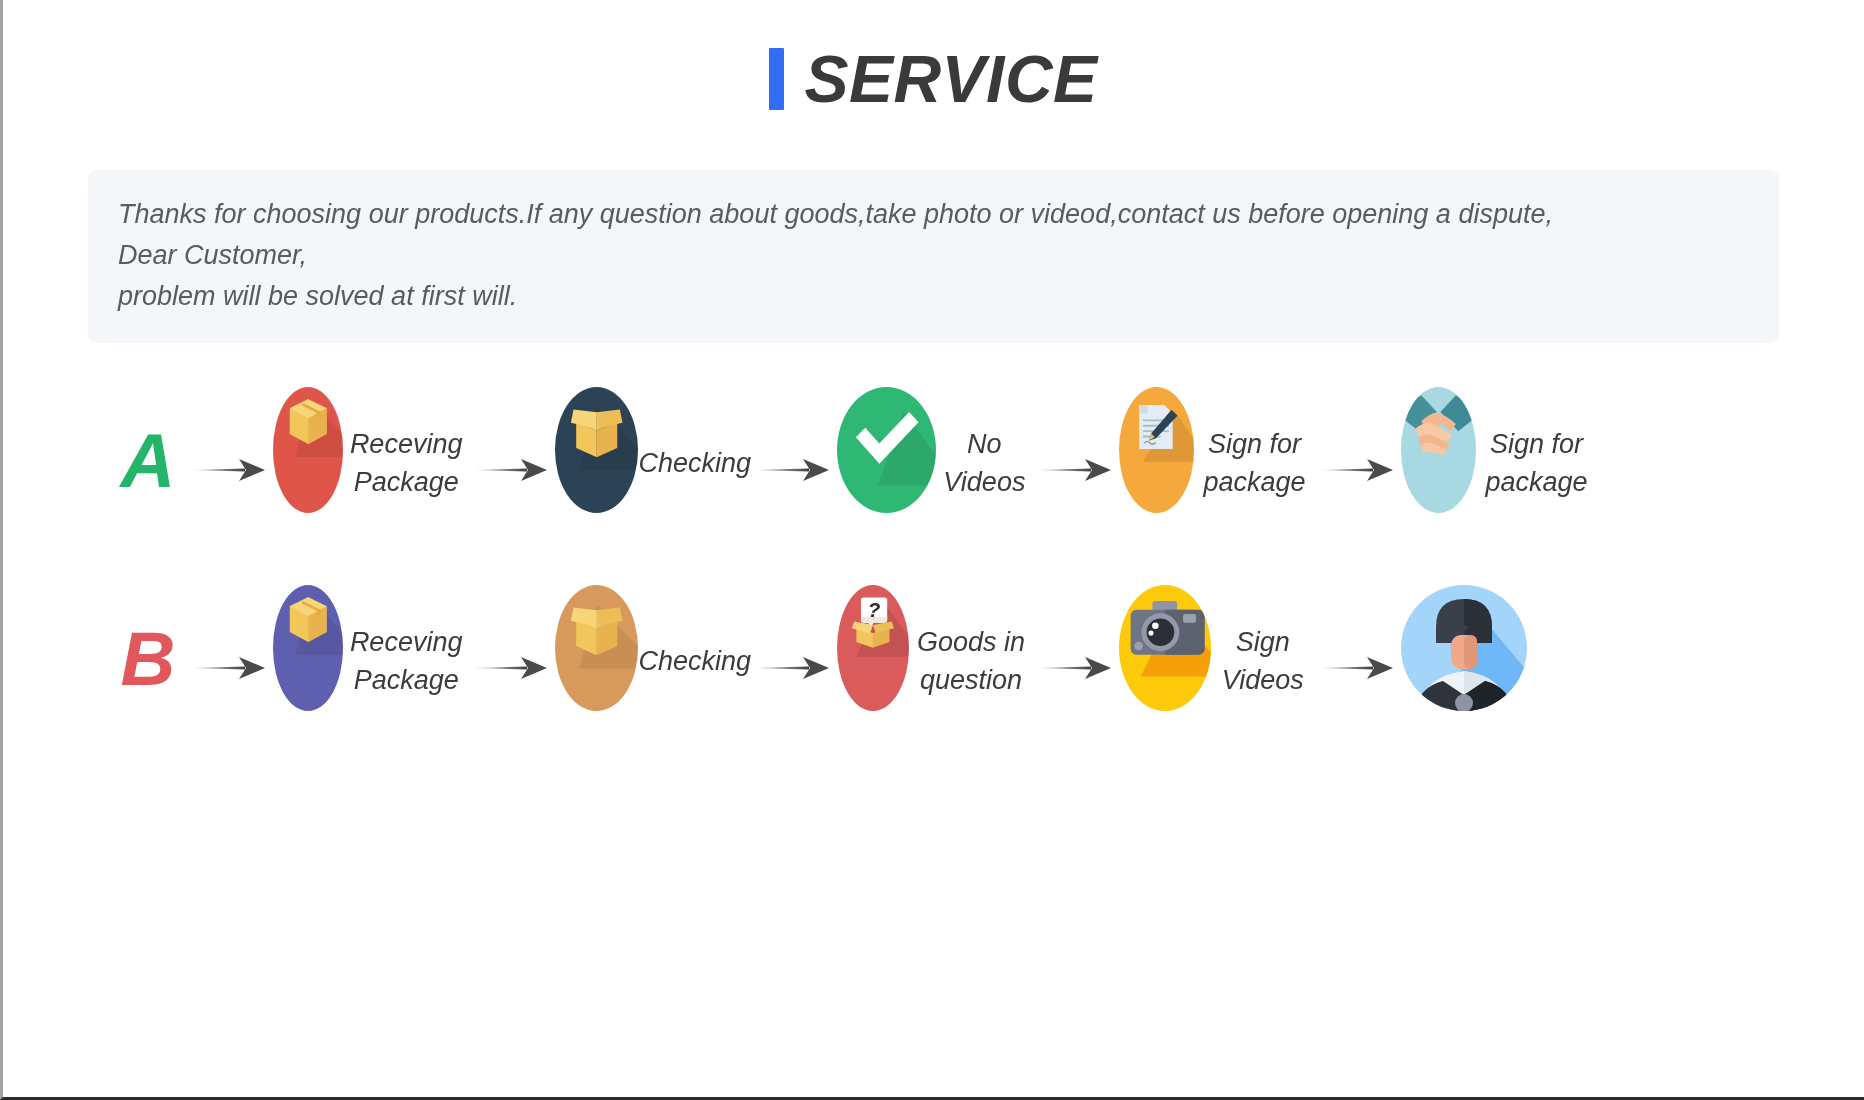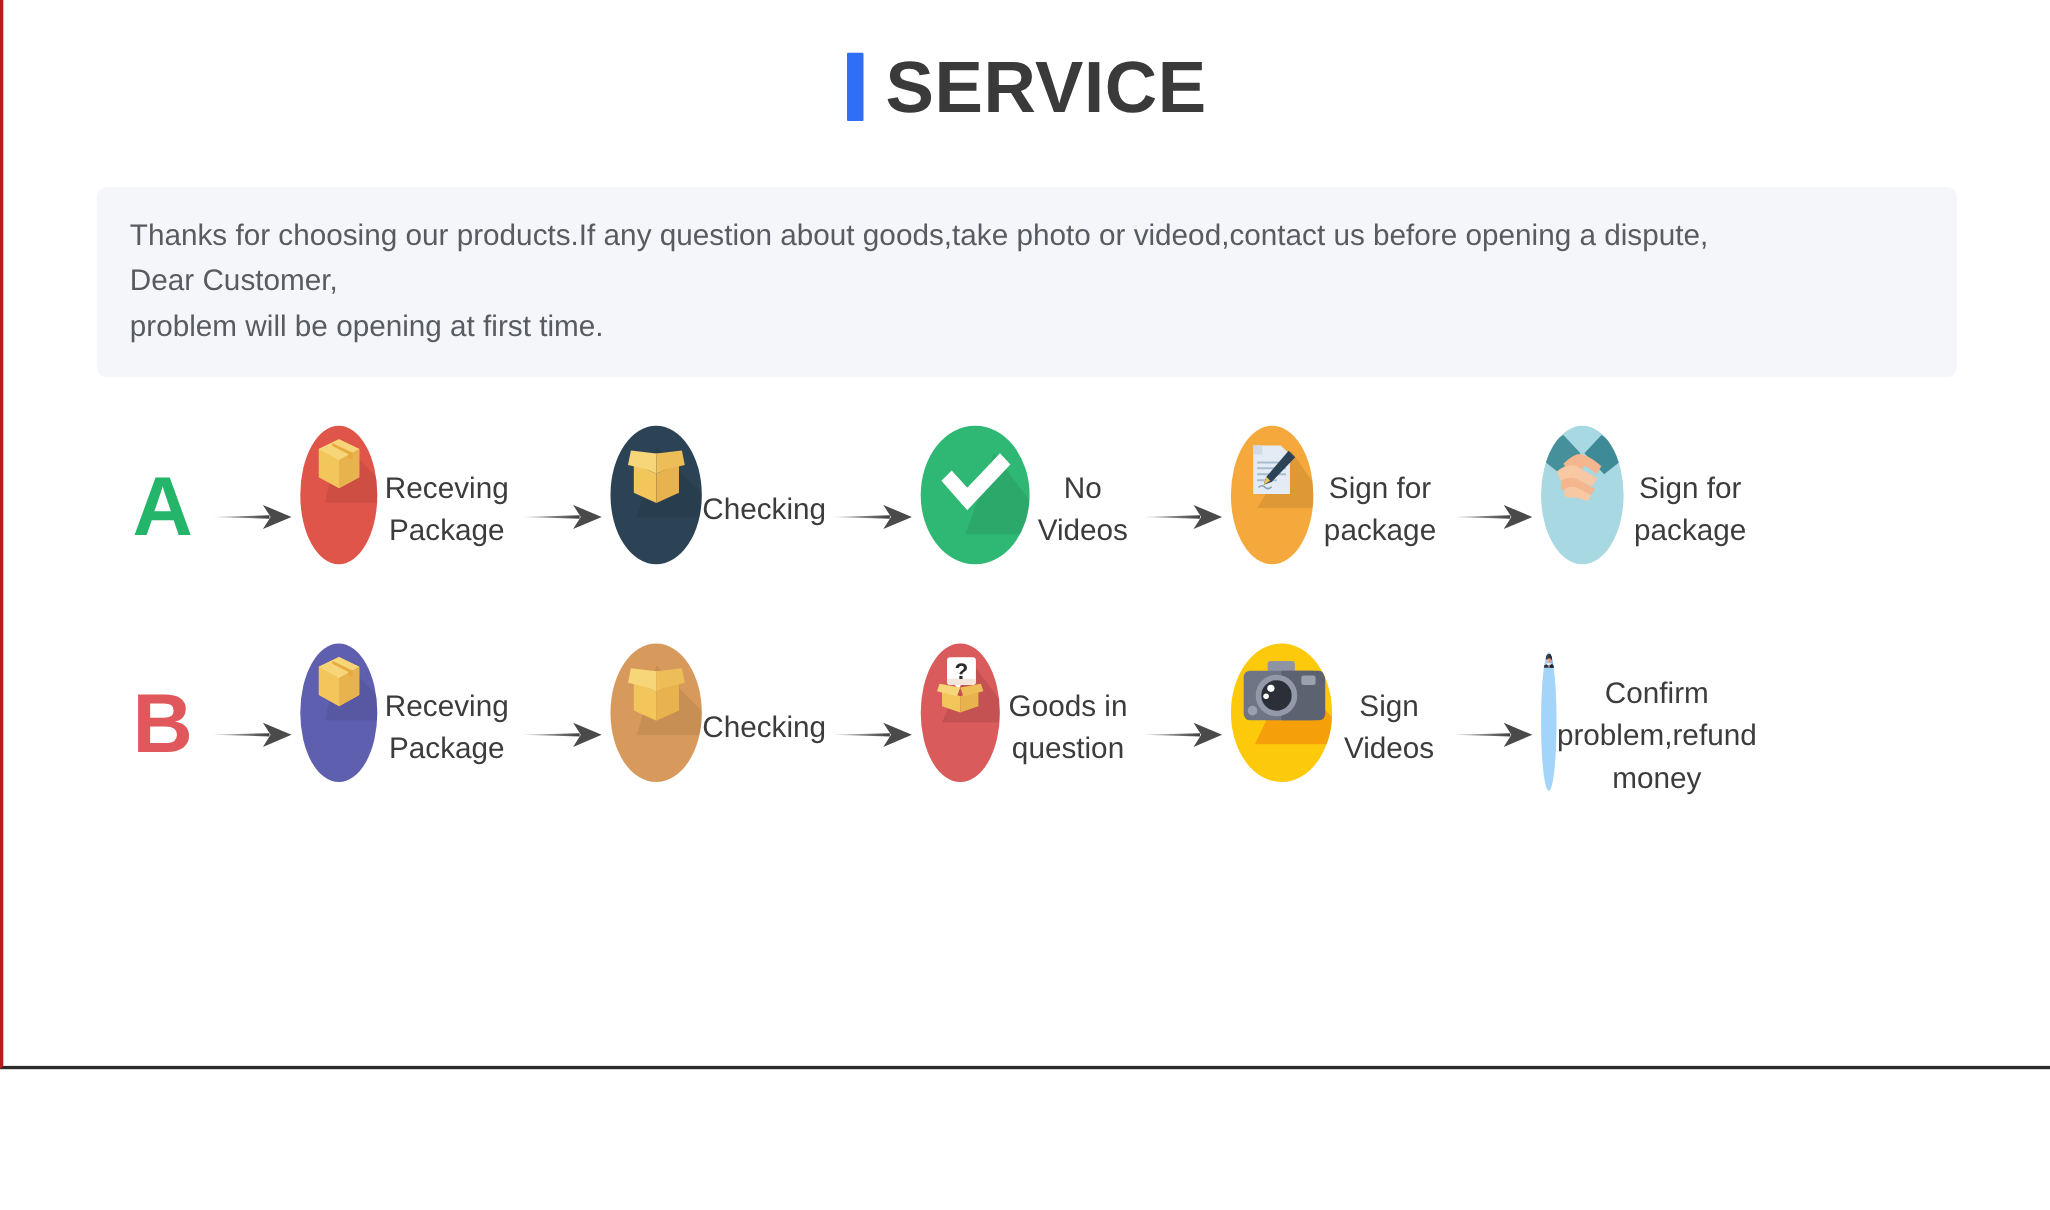--- a/index.html
+++ b/index.html
@@ -5,24 +5,25 @@
   * { box-sizing: border-box; }
   html, body { margin:0; padding:0; }
   body {
     width:1864px; height:1100px;
     background:#ffffff;
     font-family:"Liberation Sans", sans-serif;
     overflow:hidden;
   }
   .page {
     position:relative;
-    width:1864px; height:972px;
+    width:1864px; height:1100px;
     background:#ffffff;
-    border-left:3px solid #b91c1c;
+    border-left:3px solid #a3a3a3;
     border-bottom:3px solid #2b2b2b;
+    font-style:italic;
   }
 
   
   .title-row {
     display:flex; align-items:center; justify-content:center;
     gap:20px;
     padding-top:46px;
   }
   .title-bar {
     width:15px; height:62px; background:#2f6ef5; border-radius:1px;
@@ -92,21 +93,21 @@
 <div class="page">
 
   <div class="title-row">
     <div class="title-bar"></div>
     <div class="title-text">SERVICE</div>
   </div>
 
   <div class="notice">
     <p>Thanks for choosing our products.If any question about goods,take photo or videod,contact us before opening a dispute,</p>
     <p>Dear Customer,</p>
-    <p>problem will be opening at first time.</p>
+    <p>problem will be solved at first will.</p>
   </div>
 
   <div class="flow row-a">
     <div class="letter a">A</div>
 
     <div class="arrow">
       <svg width="74" height="26" viewBox="0 0 74 26">
           <defs>
             <linearGradient id="ag1" x1="0" x2="1">
               <stop offset="0" stop-color="#cfcfcf"></stop>
@@ -331,17 +332,16 @@
             <rect x="63" y="50" width="13" height="34" rx="6" fill="#e09878"></rect>
             <path d="M40 44 q4 -24 23 -24 q19 0 23 24 l0 14 q-6 -14 -18 -16 q-10 10 -28 8 Z" fill="#3a4049"></path>
             <path d="M63 20 q19 0 23 24 l0 14 q-6 -14 -18 -16 l-5 -2 Z" fill="#2c3139"></path>
             <path d="M20 126 q0 -34 43 -40 q43 6 43 40 Z" fill="#f0f3f7"></path>
             <path d="M63 86 q43 6 43 40 L63 126 Z" fill="#dfe5ec"></path>
             <path d="M14 126 q4 -24 28 -30 L63 110 L84 96 q24 6 28 30 Z" fill="#2f343c"></path>
             <path d="M63 110 L84 96 q24 6 28 30 L63 126 Z" fill="#1f242b"></path>
             <circle cx="63" cy="118" r="9" fill="#8e94a3"></circle>
           </svg>
       </div>
-      <div class="caption">Confirm problem,refund money</div>
     </div>
   </div>
 
 </div>
 
 </body></html>

